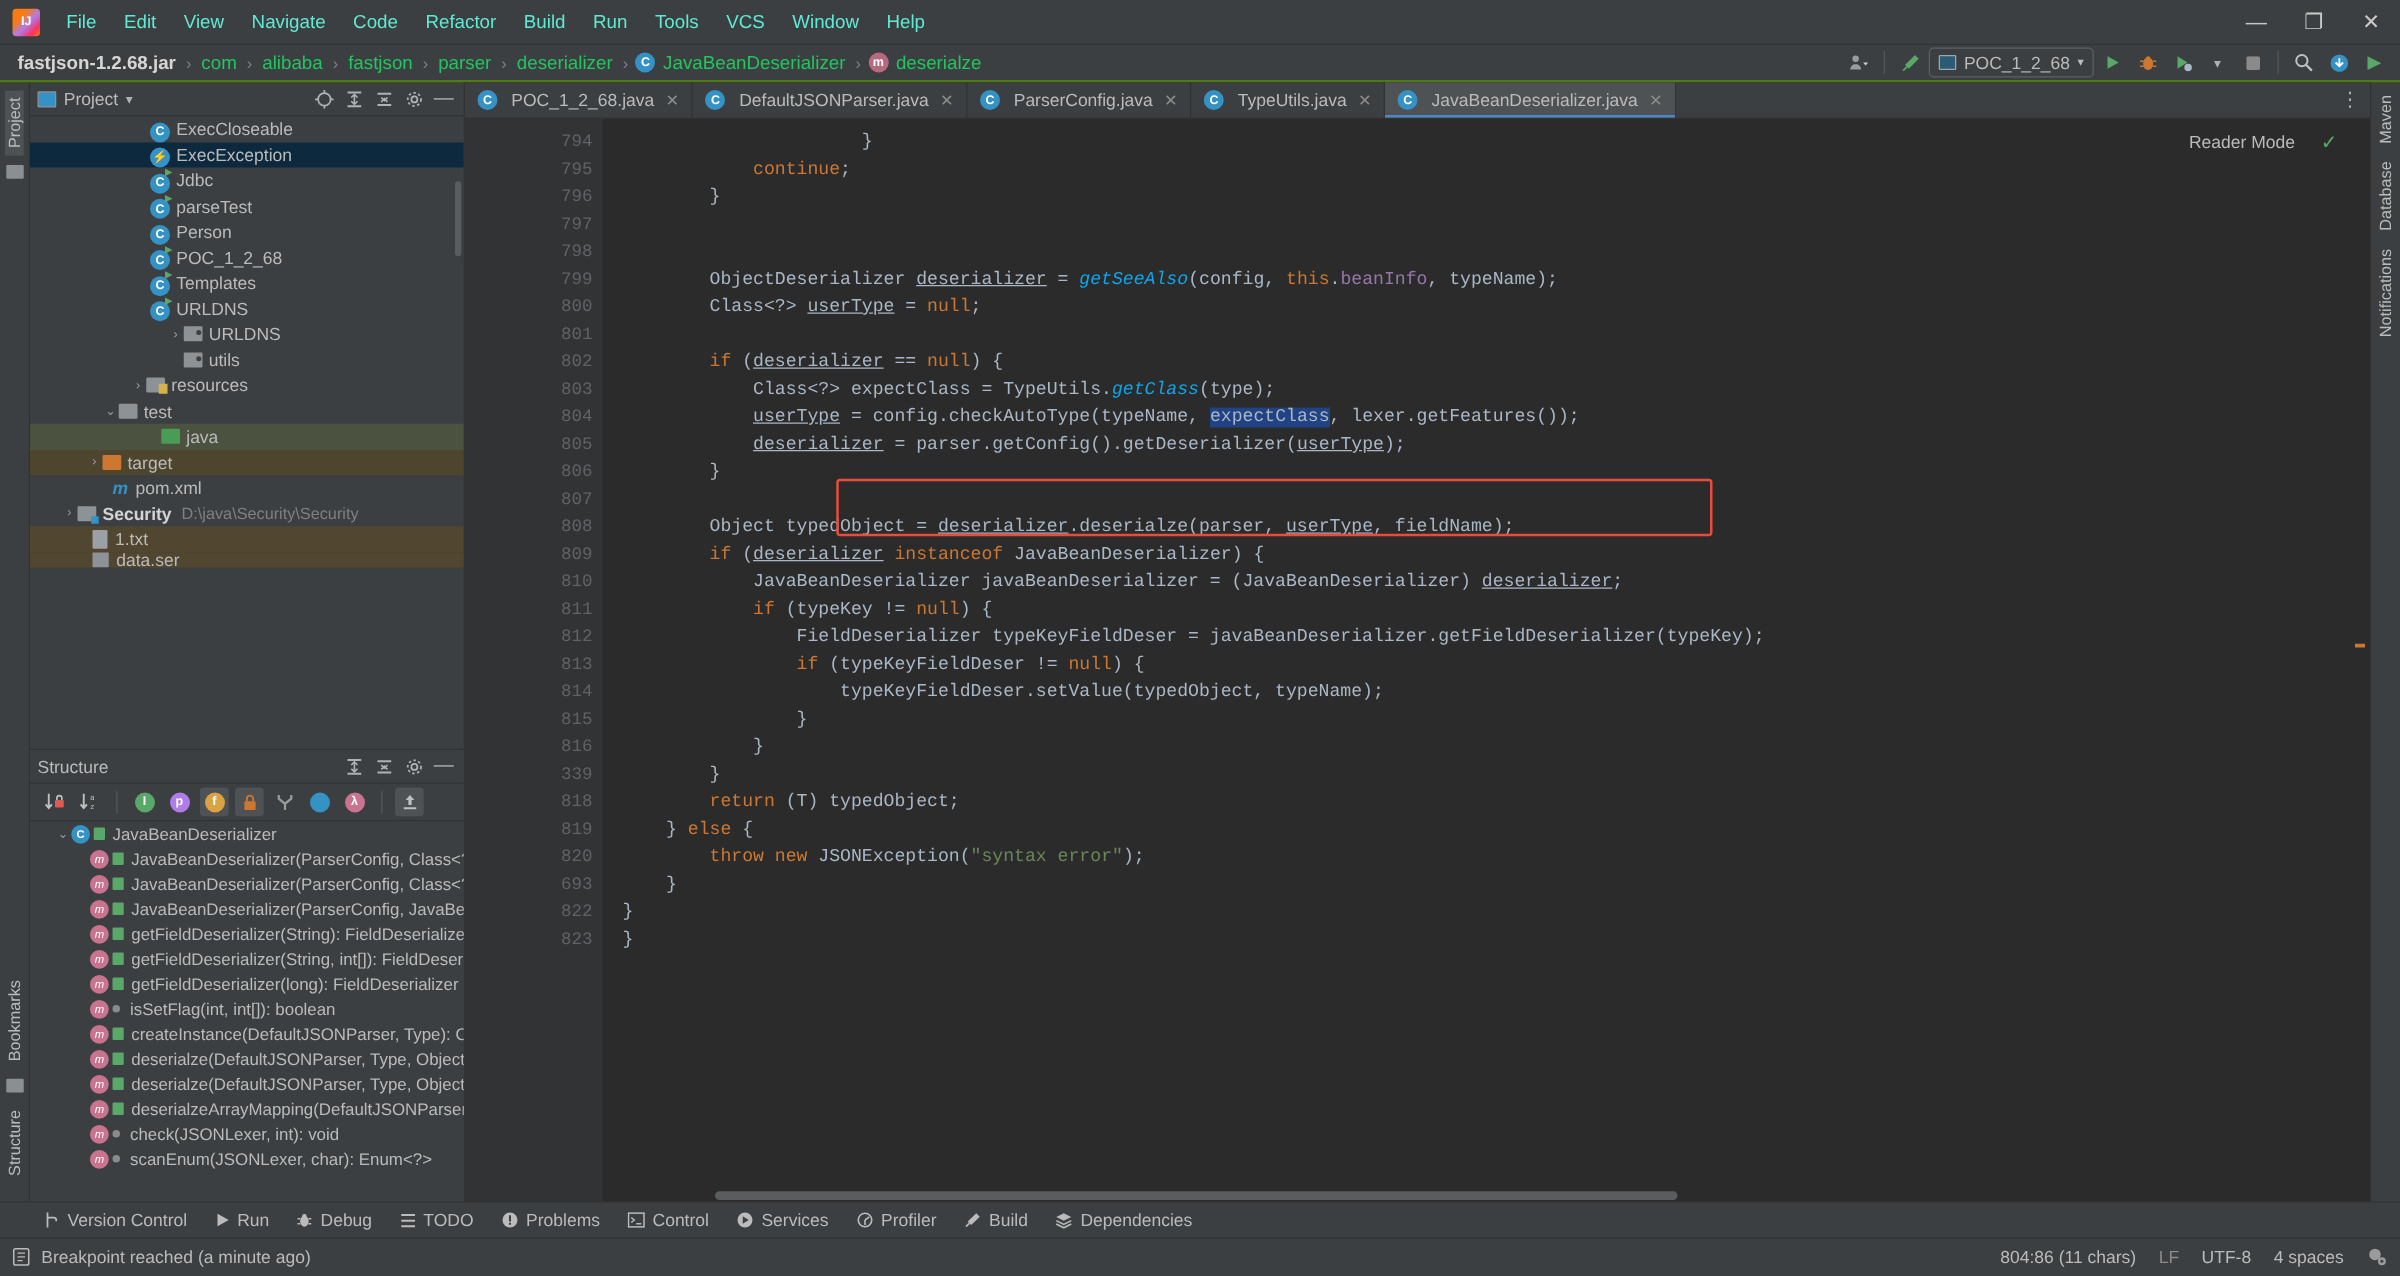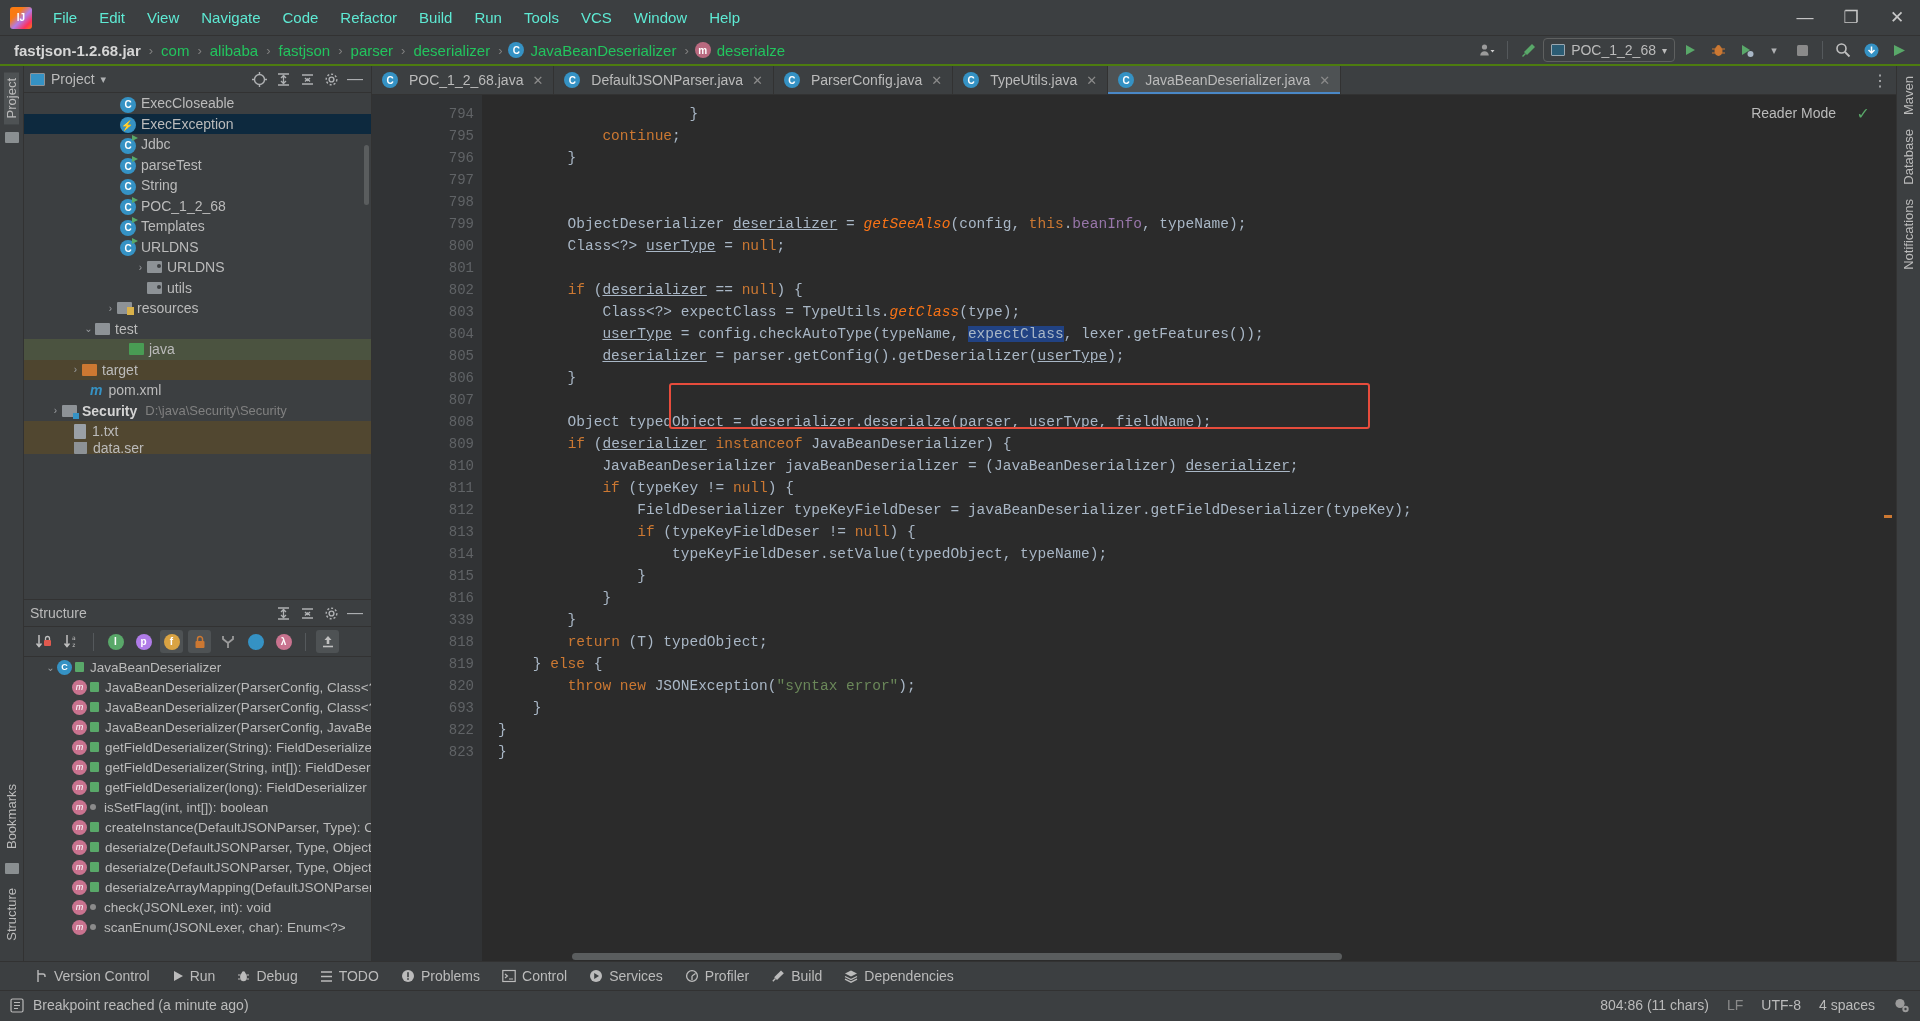--- a/index.html
+++ b/index.html
@@ -163,21 +163,21 @@
     font-size:14px;text-align:right;padding-top:8px;flex:none;position:relative;
   }
   .gline { height:22px;line-height:22px;padding-right:8px;position:relative; }
   #code {
     flex:1;font-family:"Liberation Mono",monospace;font-size:14.5px;line-height:22px;
     padding-top:8px;padding-left:16px;color:#a9b7c6;white-space:pre;overflow:hidden;position:relative;
   }
   .kw { color:#cc7832; }
   .str { color:#6a8759; }
   .fld { color:#9876aa; }
-  .mth { color:#f97316; }
+  .mth { color:#0ea5e9; }
   .ul { text-decoration:underline; }
   .sel { background:#214283; }
   .readermode { position:absolute;right:60px;top:10px;font-size:14px;color:#bbbbbb; }
   .checkmark { position:absolute;right:26px;top:9px;color:#59a869;font-size:16px; }
   #redbox {
     position:absolute; border:2px solid #e74c3c; border-radius:3px; pointer-events:none;
   }
   #editor-scroll-h {
     position:absolute;left:110px;right:0;bottom:0;height:9px;
   }
@@ -370,21 +370,21 @@
       <div class="trow" style="padding-left:96px">
         <span class="ic-wrap"><span class="ic cls">C</span><i class="runtri"></i></span>
         <span class="tlabel">Jdbc</span>
       </div>
       <div class="trow" style="padding-left:96px">
         <span class="ic-wrap"><span class="ic cls">C</span><i class="runtri"></i></span>
         <span class="tlabel">parseTest</span>
       </div>
       <div class="trow" style="padding-left:96px">
         <span class="ic-wrap"><span class="ic cls">C</span></span>
-        <span class="tlabel">String</span>
+        <span class="tlabel">Person</span>
       </div>
       <div class="trow" style="padding-left:96px">
         <span class="ic-wrap"><span class="ic cls">C</span><i class="runtri"></i></span>
         <span class="tlabel">POC_1_2_68</span>
       </div>
       <div class="trow" style="padding-left:96px">
         <span class="ic-wrap"><span class="ic cls">C</span><i class="runtri"></i></span>
         <span class="tlabel">Templates</span>
       </div>
       <div class="trow" style="padding-left:96px">

